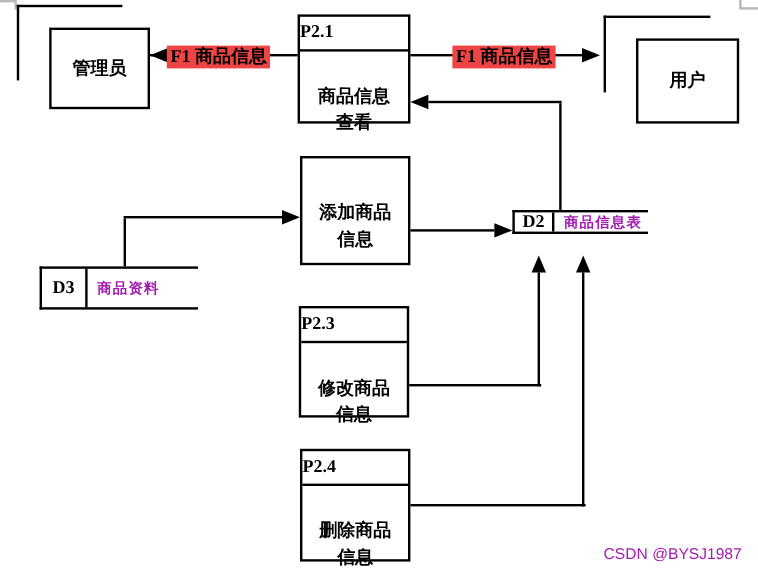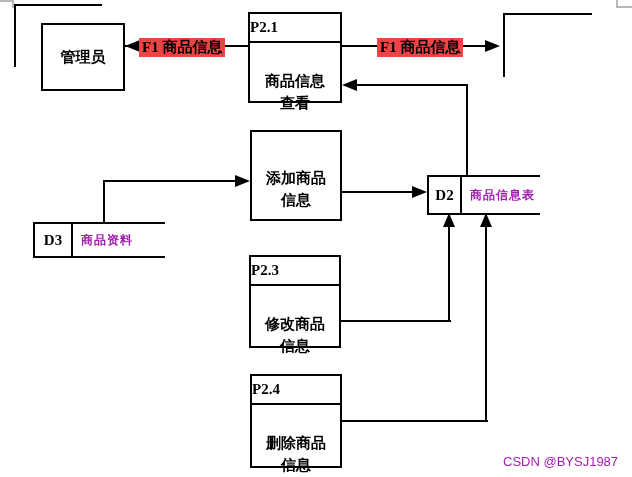--- a/index.html
+++ b/index.html
@@ -110,20 +110,23 @@
   <div class="mark" style="left:14px; top:4px; width:88px; height:2px;"></div>
   <div class="mark" style="left:14px; top:4px; width:2px; height:63px;"></div>
   <div class="mark" style="left:503px; top:13px; width:89px; height:2px;"></div>
   <div class="mark" style="left:503px; top:13px; width:2px; height:64px;"></div>
   <div class="graymark" style="left:616px; top:0; width:2px; height:7px;"></div>
   <div class="graymark" style="left:616px; top:6px; width:16px; height:2px;"></div>
 
   <div class="box entity" style="left:41px; top:23px; width:84px; height:68px;">
     <span>管理员</span>
   </div>
+  <div class="box entity" style="left:530px; top:32px; width:86px; height:71px;">
+    <span>用户</span>
+  </div>
 
   <div class="box process" style="left:248px; top:12px; width:94px; height:91px;">
     <div class="hdr">P2.1</div>
     <div class="pbody">
       <span>商品信息</span>
       <span>查看</span>
     </div>
   </div>
 
   <div class="box process" style="left:250px; top:130px; width:92px; height:91px;">
@@ -142,21 +145,21 @@
   </div>
 
   <div class="box process" style="left:250px; top:374px; width:92px; height:94px;">
     <div class="hdr">P2.4</div>
     <div class="pbody">
       <span>删除商品</span>
       <span>信息</span>
     </div>
   </div>
 
-  <div class="store" style="left:427px; top:175px; width:113px; height:40px;">
+  <div class="store" style="left:427px; top:175px; width:113px; height:20px;">
     <div class="sid" style="width:33px;">D2</div>
     <div class="slbl">商品信息表</div>
   </div>
 
   <div class="store" style="left:33px; top:222px; width:132px; height:36px;">
     <div class="sid" style="width:38px;">D3</div>
     <div class="slbl">商品资料</div>
   </div>
 
   <div class="hline" style="left:125px; top:45px; width:123px;"></div>

